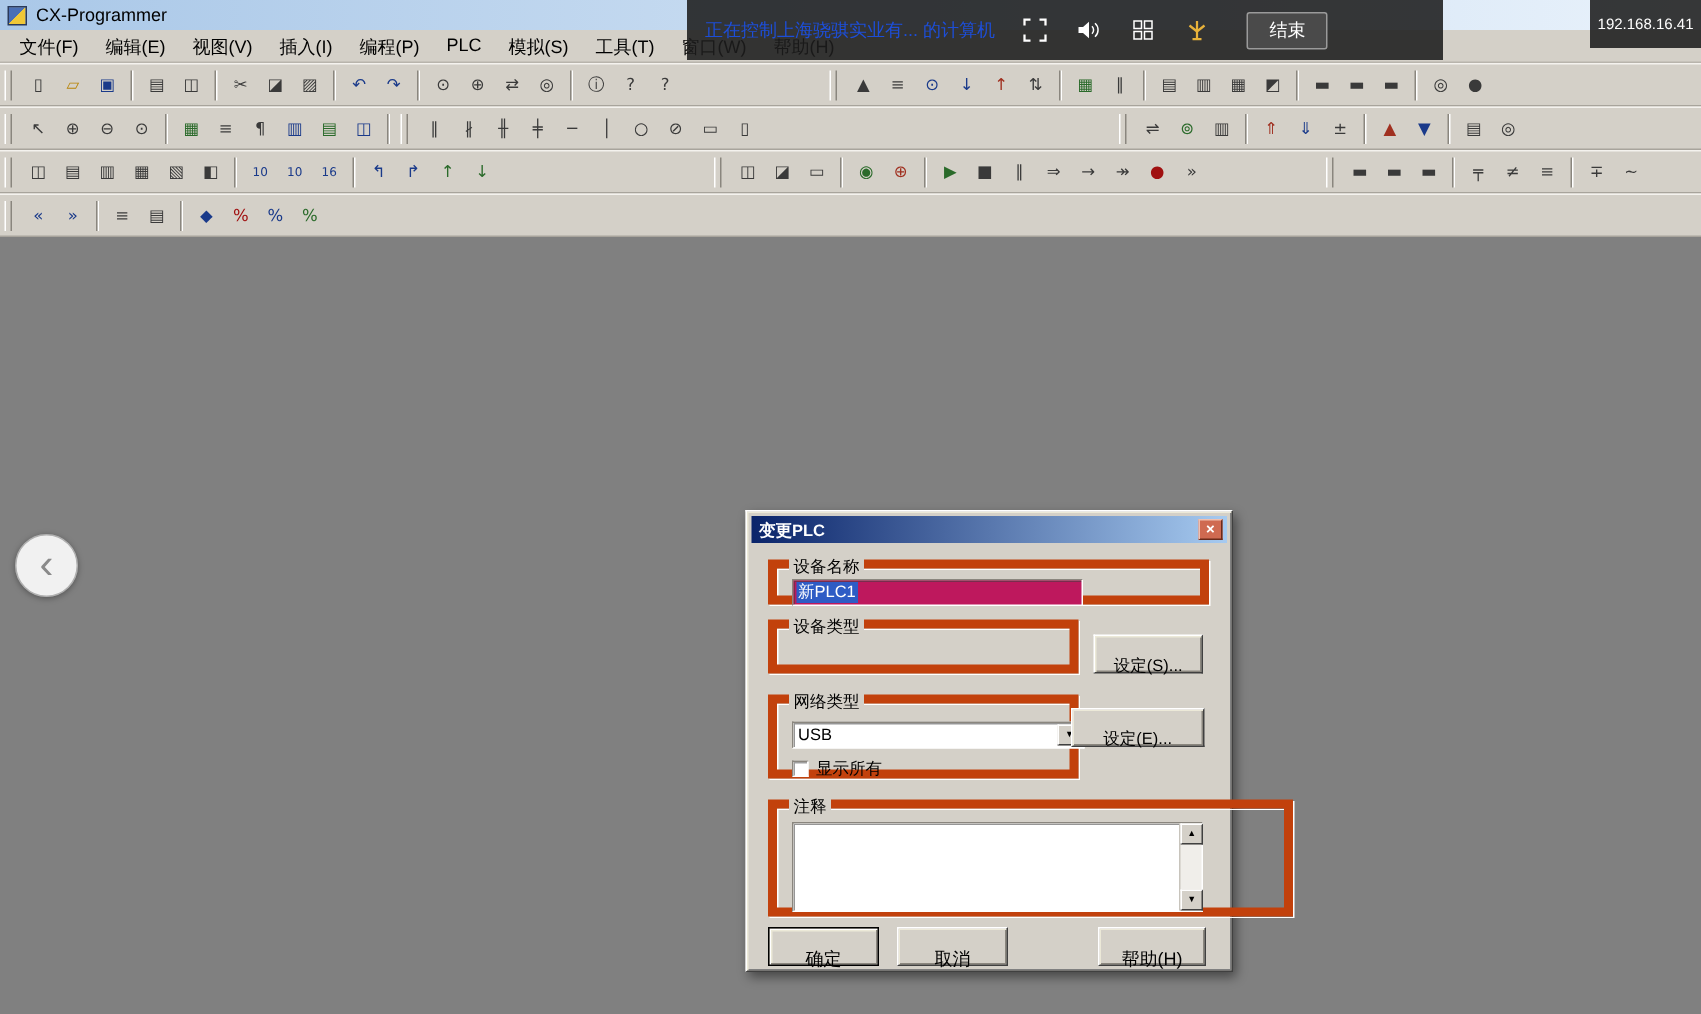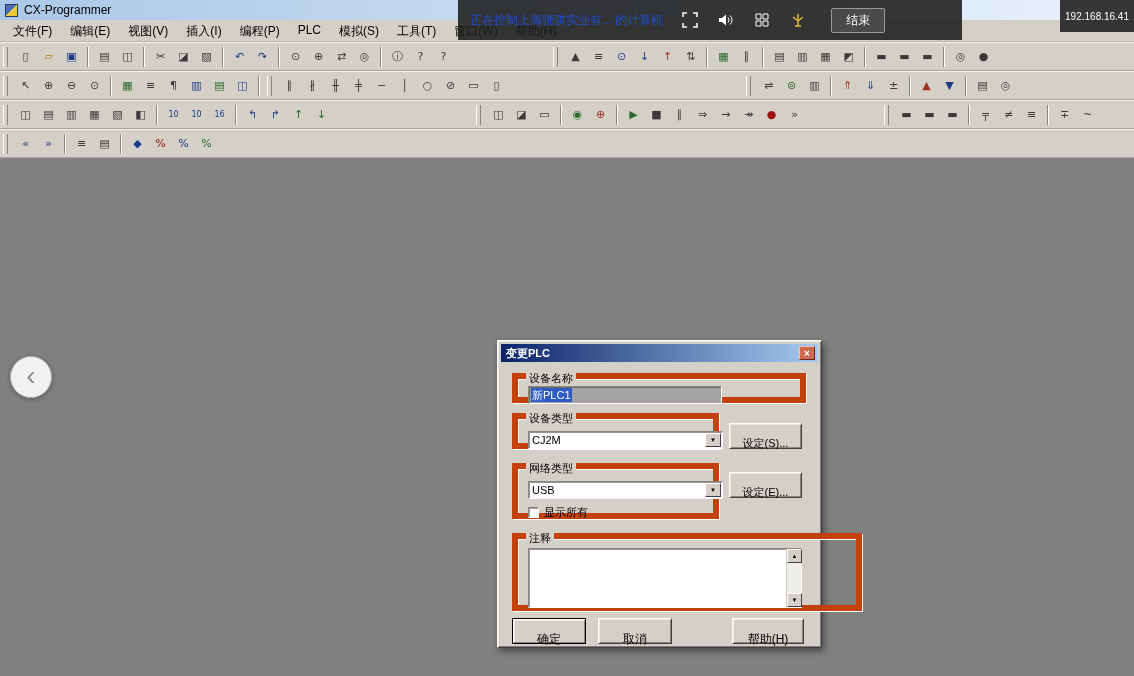--- a/index.html
+++ b/index.html
@@ -71,21 +71,21 @@
     color:#fff; font-size:10px; line-height:11px; text-align:center; padding:0; font-weight:bold; }
 
   .group { position:absolute; border:6px solid #c2410c; box-shadow: inset 1px 1px 0 #fff, 1px 1px 0 #fff; }
   .group-label { position:absolute; top:-7px; left:8px; background:var(--chrome,#d4d0c8);
     padding:0 3px; font-size:11px; color:#000; line-height:13px; }
   .g1 { left:14px; top:32px; width:294px; height:30px; }
   .g2 { left:14px; top:72px; width:207px; height:36px;padding-left:48px; }
   .g3 { left:14px; top:122px; width:207px; height:56px; }
   .g4 { left:14px; top:192px; width:350px; height:78px; }
 
-  .text-input { position:absolute; left:10px; top:7px; width:194px; height:18px; background:#a3a3a3;
+  .text-input { position:absolute; left:10px; top:7px; width:194px; height:18px; background:#be185d;
     border:1px solid; border-color:#8a867e #fff #fff #8a867e;
     box-shadow: inset 1px 1px 0 rgba(64,64,64,0.55); padding:1px 2px; font-size:11px; overflow:hidden; }
   .text-input .sel { background:var(--selection,#2e5cc5); color:#fff; font-size:11px; line-height:14px; display:inline-block; padding:0 1px; }
 
   .combo { position:absolute; left:10px; top:12px; width:195px; height:18px; background:#fff;
     border:1px solid; border-color:#8a867e #fff #fff #8a867e; box-shadow: inset 1px 1px 0 rgba(64,64,64,0.55); }
   .combo-value { position:absolute; left:3px; top:1px; font-size:11px; line-height:15px; color:#000; }
   .combo-arrow { position:absolute; right:1px; top:1px; width:16px; height:14px;
     background:var(--chrome,#d4d0c8); border:1px solid; border-color:#fff #404040 #404040 #fff;
     display:flex; align-items:center; justify-content:center; font-size:6px; color:#000; }
@@ -100,21 +100,21 @@
   .vscroll { position:absolute; right:0; top:0; bottom:0; width:15px; background:#f0eeea; border-left:1px solid #c8c4bc; }
   .scroll-btn { position:absolute; left:0; width:15px; height:14px; background:var(--chrome,#d4d0c8);
     border:1px solid; border-color:#fff #404040 #404040 #fff; display:flex; align-items:center;
     justify-content:center; font-size:6px; color:#000; }
   .scroll-btn.up { top:0; } .scroll-btn.down { bottom:0; }
 
   .win-btn { position:absolute; height:22px; background:var(--chrome,#d4d0c8); border:1px solid;
     border-color:#fff #404040 #404040 #fff; box-shadow: inset 1px 1px 0 #ece9d8, inset -1px -1px 0 #8a867e;
     font-size:12px; color:#000; font-family:inherit; padding:12px; text-align:center; }
   .btn-s { left:231px; top:82px; width:73px; height:20px; font-size:11px; }
-  .btn-e { left:231px; top:131px; width:73px; height:20px; font-size:11px; }
+  .btn-e { left:216px; top:131px; width:89px; height:20px; font-size:11px; }
   .btn-ok { left:14px; top:277px; width:74px; border:1px solid #000;
     box-shadow: inset 1px 1px 0 #fff, inset -1px -1px 0 #8a867e, inset 2px 2px 0 #ece9d8; }
   .btn-cancel { left:100px; top:277px; width:74px; }
   .btn-help { left:234px; top:277px; width:72px; }
 </style>
 </head>
 <body>
 
 <div class="screen">
 
@@ -554,24 +554,20 @@
 
     <div class="group g1">
       <span class="group-label">设备名称</span>
       <div class="text-input">
         <span class="sel">新PLC1</span>
       </div>
     </div>
 
     <div class="group g2">
       <span class="group-label">设备类型</span>
-      <div class="combo">
-        <span class="combo-value">CJ2M</span>
-        <span class="combo-arrow">▼</span>
-      </div>
     </div>
     <button class="win-btn btn-s">设定(S)...</button>
 
     <div class="group g3">
       <span class="group-label">网络类型</span>
       <div class="combo">
         <span class="combo-value">USB</span>
         <span class="combo-arrow">▼</span>
       </div>
       <div class="checkbox-row">

